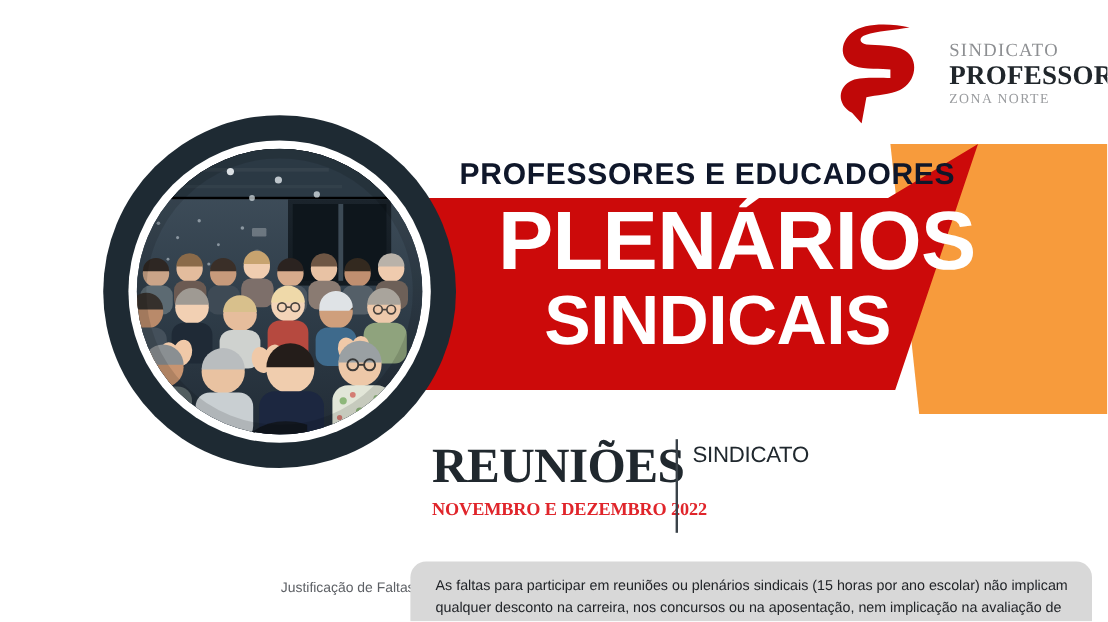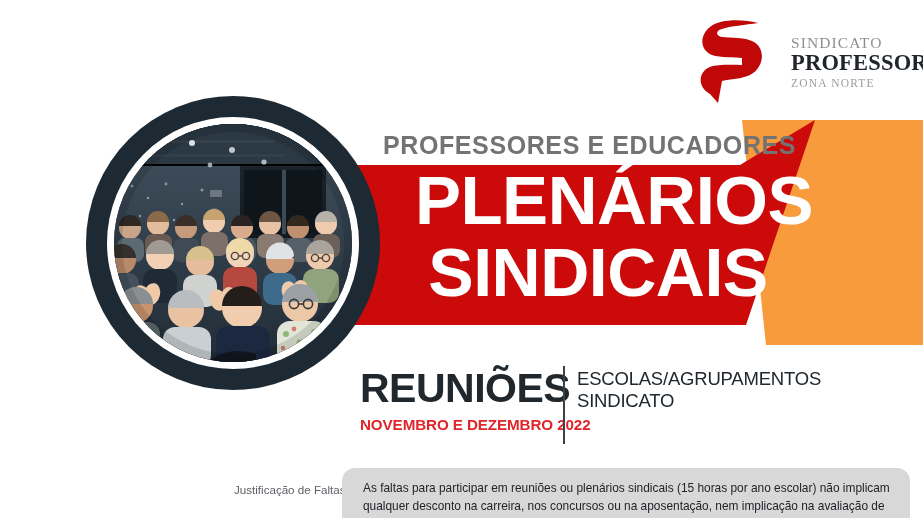--- a/index.html
+++ b/index.html
@@ -84,41 +84,41 @@
   }
 
   
   .kicker {
     position: absolute;
     left: 383px;
     top: 131px;
     font-size: 25px;
     font-weight: 800;
     letter-spacing: 0.6px;
-    color: #737373;
+    color: #0f172a;
     white-space: nowrap;
   }
   .headline {
     position: absolute;
     left: 383px;
     top: 168px;
     width: 430px;
     color: #ffffff;
     font-weight: 800;
     line-height: 0.95;
     letter-spacing: -0.5px;
   }
   .headline .ln1 {
     display: block;
     font-size: 69px;
     text-align: right;
   }
   .headline .ln2 {
     display: block;
-    font-size: 68px;
+    font-size: 58px;
     text-align: center;
     margin-top: 6px;
   }
 
   
   .photo-ring {
     position: absolute;
     left: 86px;
     top: 96px;
     width: 294px;
@@ -147,20 +147,21 @@
     background: #2d3b48;
   }
   .photo-clip svg { display: block; }
 
   
   .meetings {
     position: absolute;
     left: 360px;
     top: 368px;
     width: 200px;
+    font-family: Liberation Serif, serif;
   }
   .meetings-title {
     font-size: 41px;
     font-weight: 800;
     color: #20282e;
     letter-spacing: -0.5px;
     line-height: 1;
   }
   .meetings-date {
     font-size: 15.2px;
@@ -419,21 +420,20 @@
     <span class="ln1">PLENÁRIOS</span>
     <span class="ln2">SINDICAIS</span>
   </div>
 
   <div class="meetings">
     <div class="meetings-title">REUNIÕES</div>
     <div class="meetings-date">NOVEMBRO E DEZEMBRO 2022</div>
   </div>
   <div class="divider"></div>
   <div class="scope-list">
-    <div>ESCOLAS/AGRUPAMENTOS</div>
     <div>SINDICATO</div>
   </div>
 
   <div class="footer-label">Justificação de Faltas:</div>
   <div class="footer-box">
     <p>As faltas para participar em reuniões ou plenários sindicais (15 horas por ano escolar) não implicam qualquer desconto na carreira, nos concursos ou na aposentação, nem implicação na avaliação de desempenho docente.</p>
   </div>
 
 </div>
 

